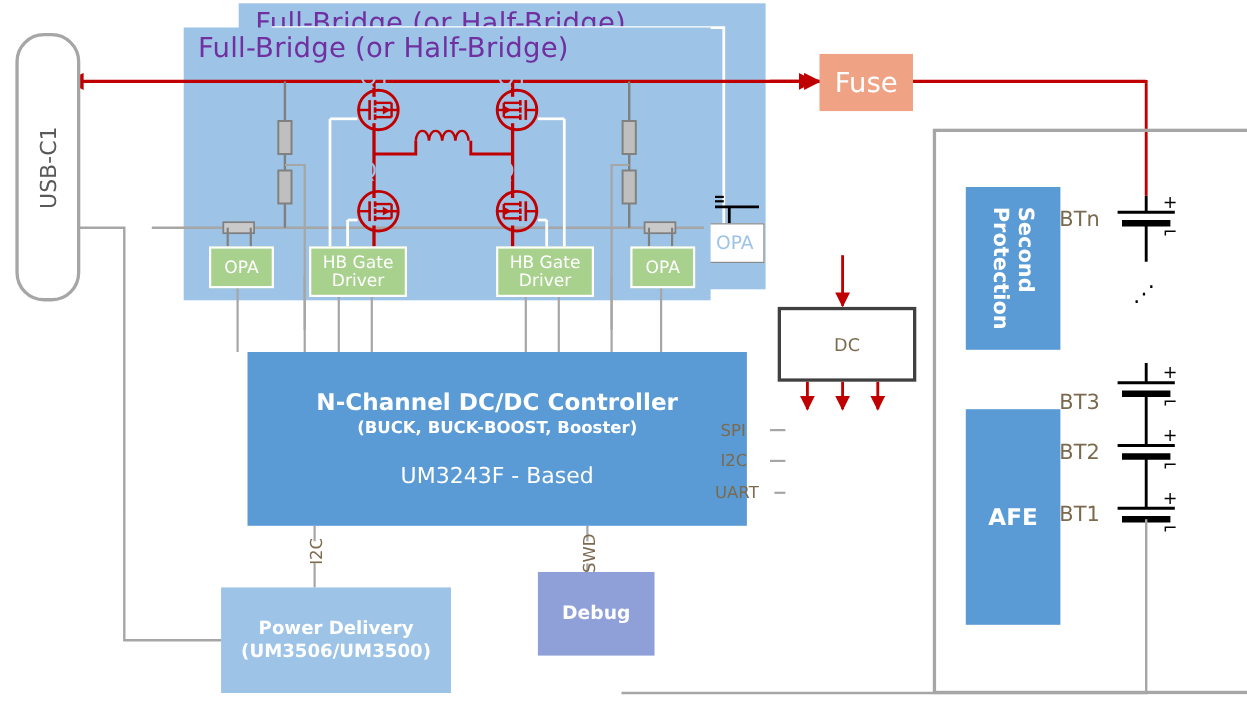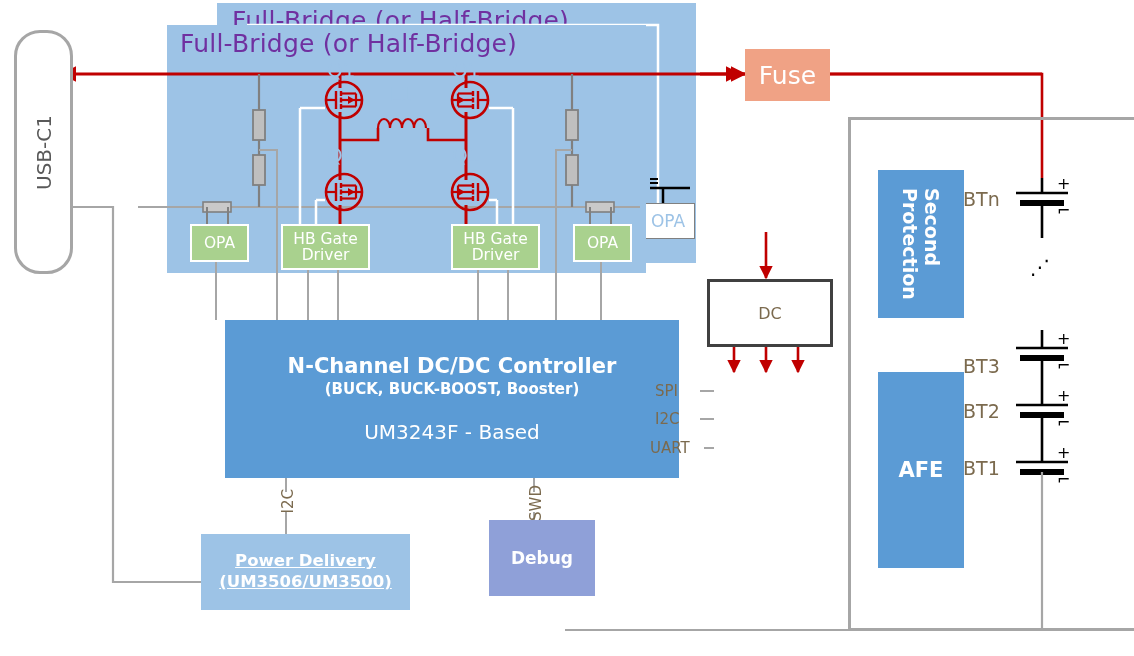--- a/index.html
+++ b/index.html
@@ -261,21 +261,21 @@
     <span class="ctrl-l2">(BUCK, BUCK-BOOST, Booster)</span>
     <span class="ctrl-l3">UM3243F - Based</span>
   </div>
   <div class="abs buslabel" style="left:655px;top:382px;">SPI</div>
   <div class="abs buslabel" style="left:655px;top:410px;">I2C</div>
   <div class="abs buslabel" style="left:650px;top:439px;">UART</div>
 
   <div class="abs buslabel-v" style="left:279px;top:489px;">I2C</div>
   <div class="abs buslabel-v" style="left:527px;top:485px;">SWD</div>
 
-  <div class="abs pdbox" style="left:201px;top:534px;width:209px;height:76px;text-decoration:underline;">
+  <div class="abs pdbox" style="left:201px;top:534px;width:209px;height:96px;">
     <span>Power Delivery</span>
     <span>(UM3506/UM3500)</span>
   </div>
   <div class="abs dbgbox" style="left:489px;top:520px;width:106px;height:76px;">
     <span>Debug</span>
   </div>
 
   <div class="abs packframe" style="left:848px;top:117px;width:286px;height:508px;"></div>
 
   <div class="abs bluebox rot-cw" style="left:878px;top:170px;width:86px;height:148px;font-size:19px;">

